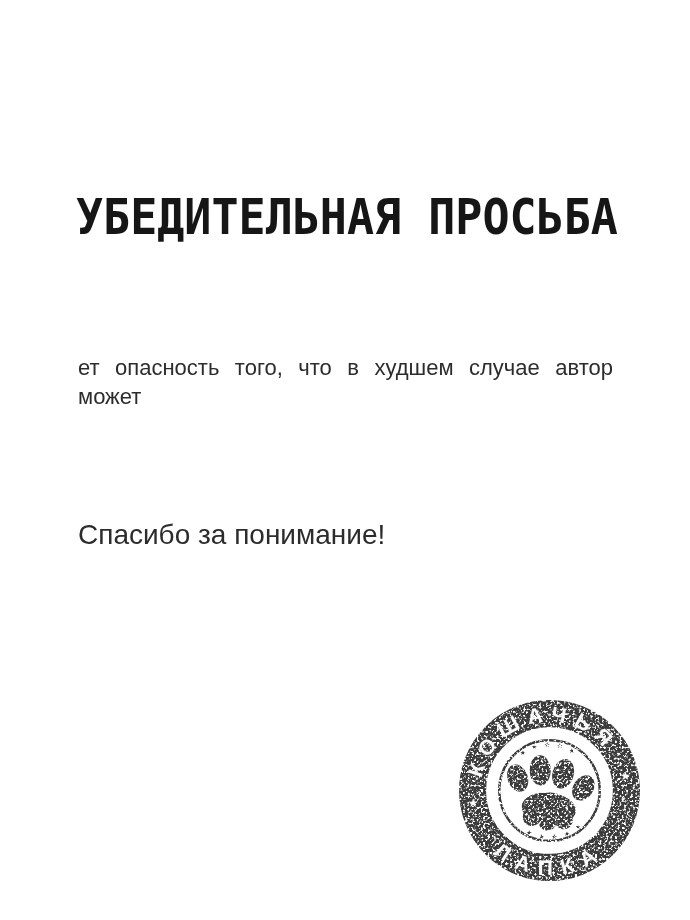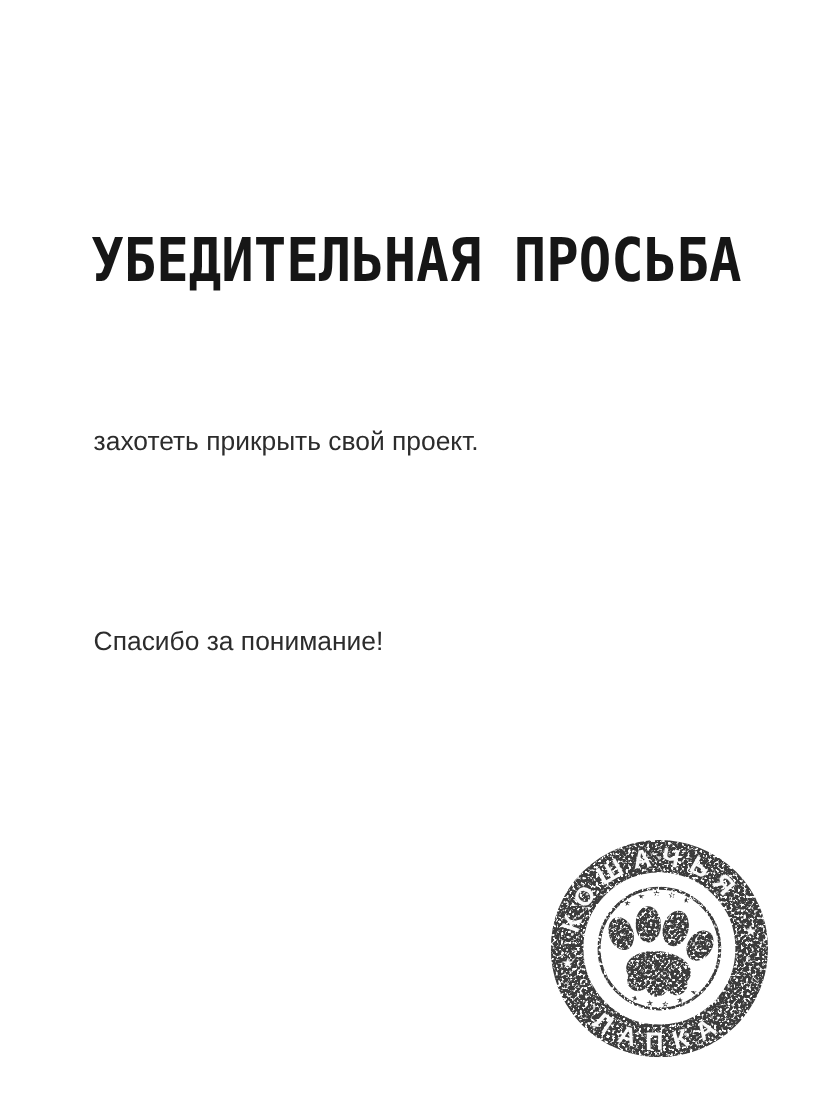--- a/index.html
+++ b/index.html
@@ -39,21 +39,21 @@
     line-height: 28.6px;
     color: #2c2c2c;
   }
   .notice .jline { text-align: justify; text-align-last: justify; }
   .notice .lline { text-align: left; }
 
   .thanks {
     position: absolute;
     left: 78px;
     top: 521px;
-    font-size: 22px;
+    font-size: 28px;
     line-height: 28.6px;
     color: #2c2c2c;
   }
 
   .stamp {
     position: absolute;
     left: 459px;
     top: 700px;
     width: 181px;
     height: 181px;
@@ -74,21 +74,21 @@
   .speck       { fill: #ffffff; }
 </style>
 </head>
 <body>
 
 <div class="page">
 
   <h1 class="title">УБЕДИТЕЛЬНАЯ ПРОСЬБА</h1>
 
   <div class="notice">
-    <div class="lline">захотеть прикрыть свой проект.</div>
+    <div class="jline">ет опасность того, что в худшем случае автор может</div>
   </div>
 
   <div class="thanks">Спасибо за понимание!</div>
 
   <svg class="stamp" viewBox="0 0 180 180">
     <defs>
       <filter id="rough" x="-8%" y="-8%" width="116%" height="116%">
         <feTurbulence type="fractalNoise" baseFrequency="0.45" numOctaves="2" seed="7" result="n"></feTurbulence>
         <feColorMatrix in="n" type="matrix" values="0 0 0 0 0  0 0 0 0 0  0 0 0 0 0  -4 -4 -4 0 7.1" result="m"></feColorMatrix>
         <feComposite in="SourceGraphic" in2="m" operator="in"></feComposite>

